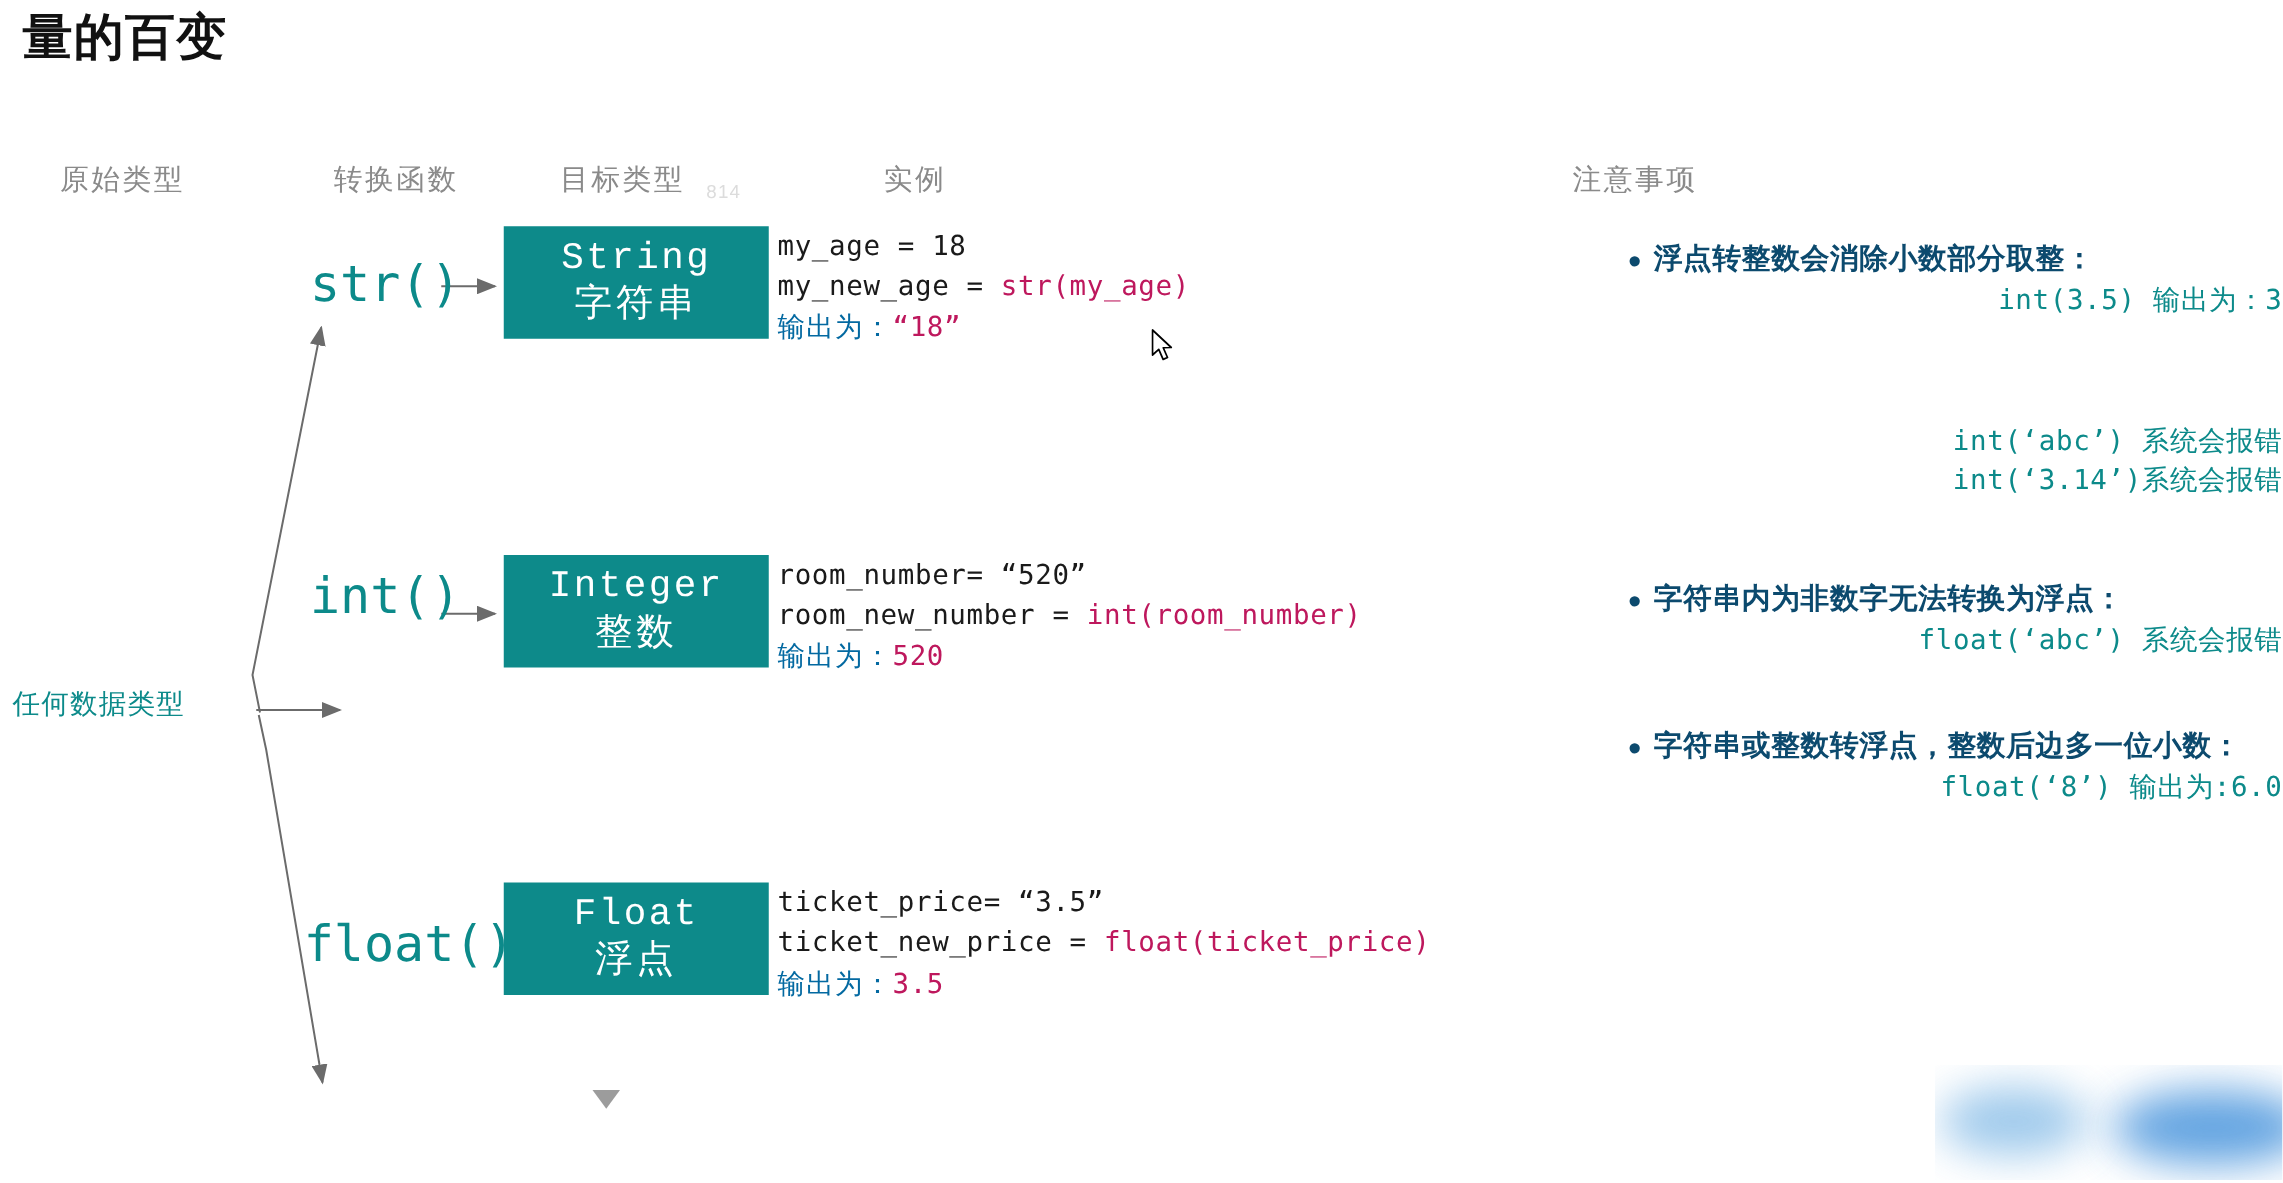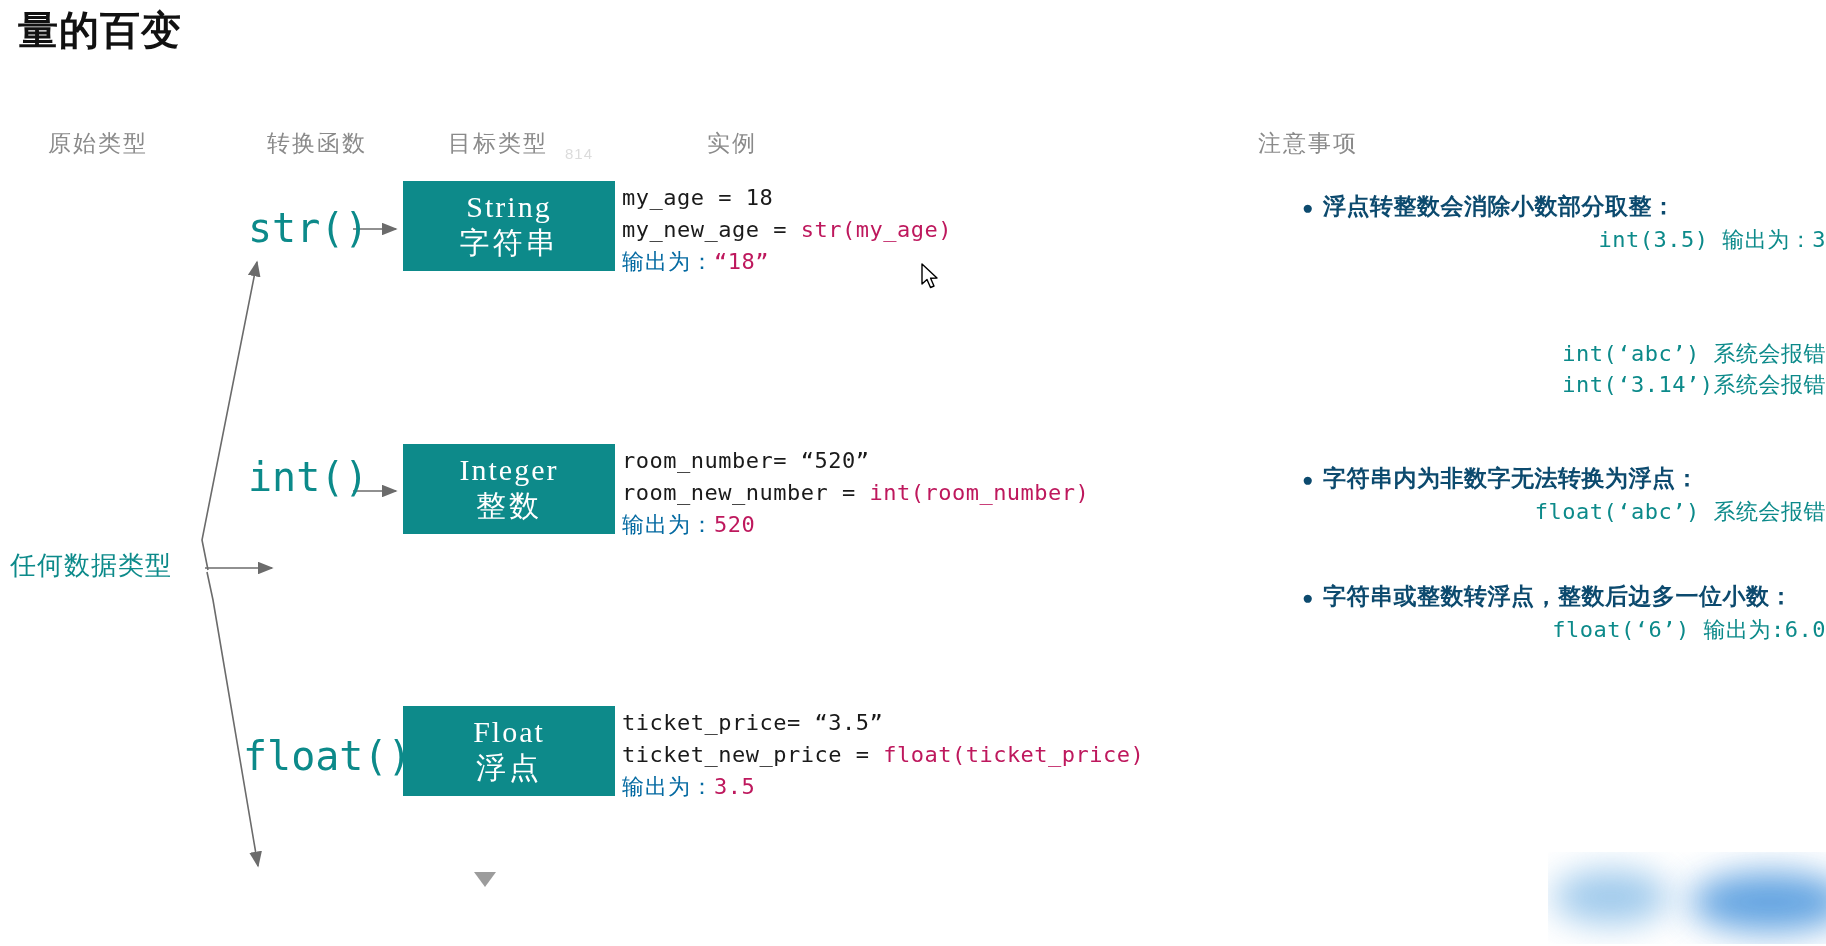--- a/index.html
+++ b/index.html
@@ -69,21 +69,21 @@
   .blur-blob .b2 {
     left: 142px; top: 20px; width: 160px; height: 60px;
     background: #4d97dd; opacity: .88;
   }
 
   
   .source-label {
     position: absolute;
     left: 10px;
     top: 548px;
-    font-size: 26px;
+    font-size: 22px;
     color: #0c8a8a;
     white-space: nowrap;
     letter-spacing: 1px;
   }
 
   
   .fn-label {
     position: absolute;
     font-size: 40px;
     color: #0c8a8a;
@@ -99,21 +99,21 @@
     width: 212px;
     background: #0d8a8a;
     color: #ffffff;
     text-align: center;
     padding: 8px 0 10px 0;
     line-height: 1.2;
   }
   .type-box .en {
     display: block;
     font-size: 30px;
-    font-family: Liberation Serif, serif;
+    font-family: Liberation Mono, monospace;
     letter-spacing: 2px;
   }
   .type-box .cn {
     display: block;
     font-size: 30px;
     letter-spacing: 3px;
     font-family: "Liberation Sans", sans-serif;
   }
 
   
@@ -262,21 +262,21 @@
     <div class="code">int(‘3.14’)系统会报错</div>
   </div>
 
   <div class="note" style="top:462px;">
     <div class="headline"><span class="bullet">●</span><span>字符串内为非数字无法转换为浮点：</span></div>
     <div class="code">float(‘abc’) 系统会报错</div>
   </div>
 
   <div class="note" style="top:580px;">
     <div class="headline"><span class="bullet">●</span><span>字符串或整数转浮点，整数后边多一位小数：</span></div>
-    <div class="code">float(‘6’) 输出为:6.0</div>
+    <div class="code">float(‘8’) 输出为:6.0</div>
   </div>
 
   <div class="blur-blob">
     <div class="b1"></div>
     <div class="b2"></div>
   </div>
 
   <svg class="cursor" width="22" height="30" viewBox="0 0 22 30">
     <path d="M1,1 L1,21 L6,16.5 L9.5,24.5 L13,23 L9.6,15.2 L16,15 Z" fill="#ffffff" stroke="#000000" stroke-width="1.4" stroke-linejoin="round"></path>
   </svg>

